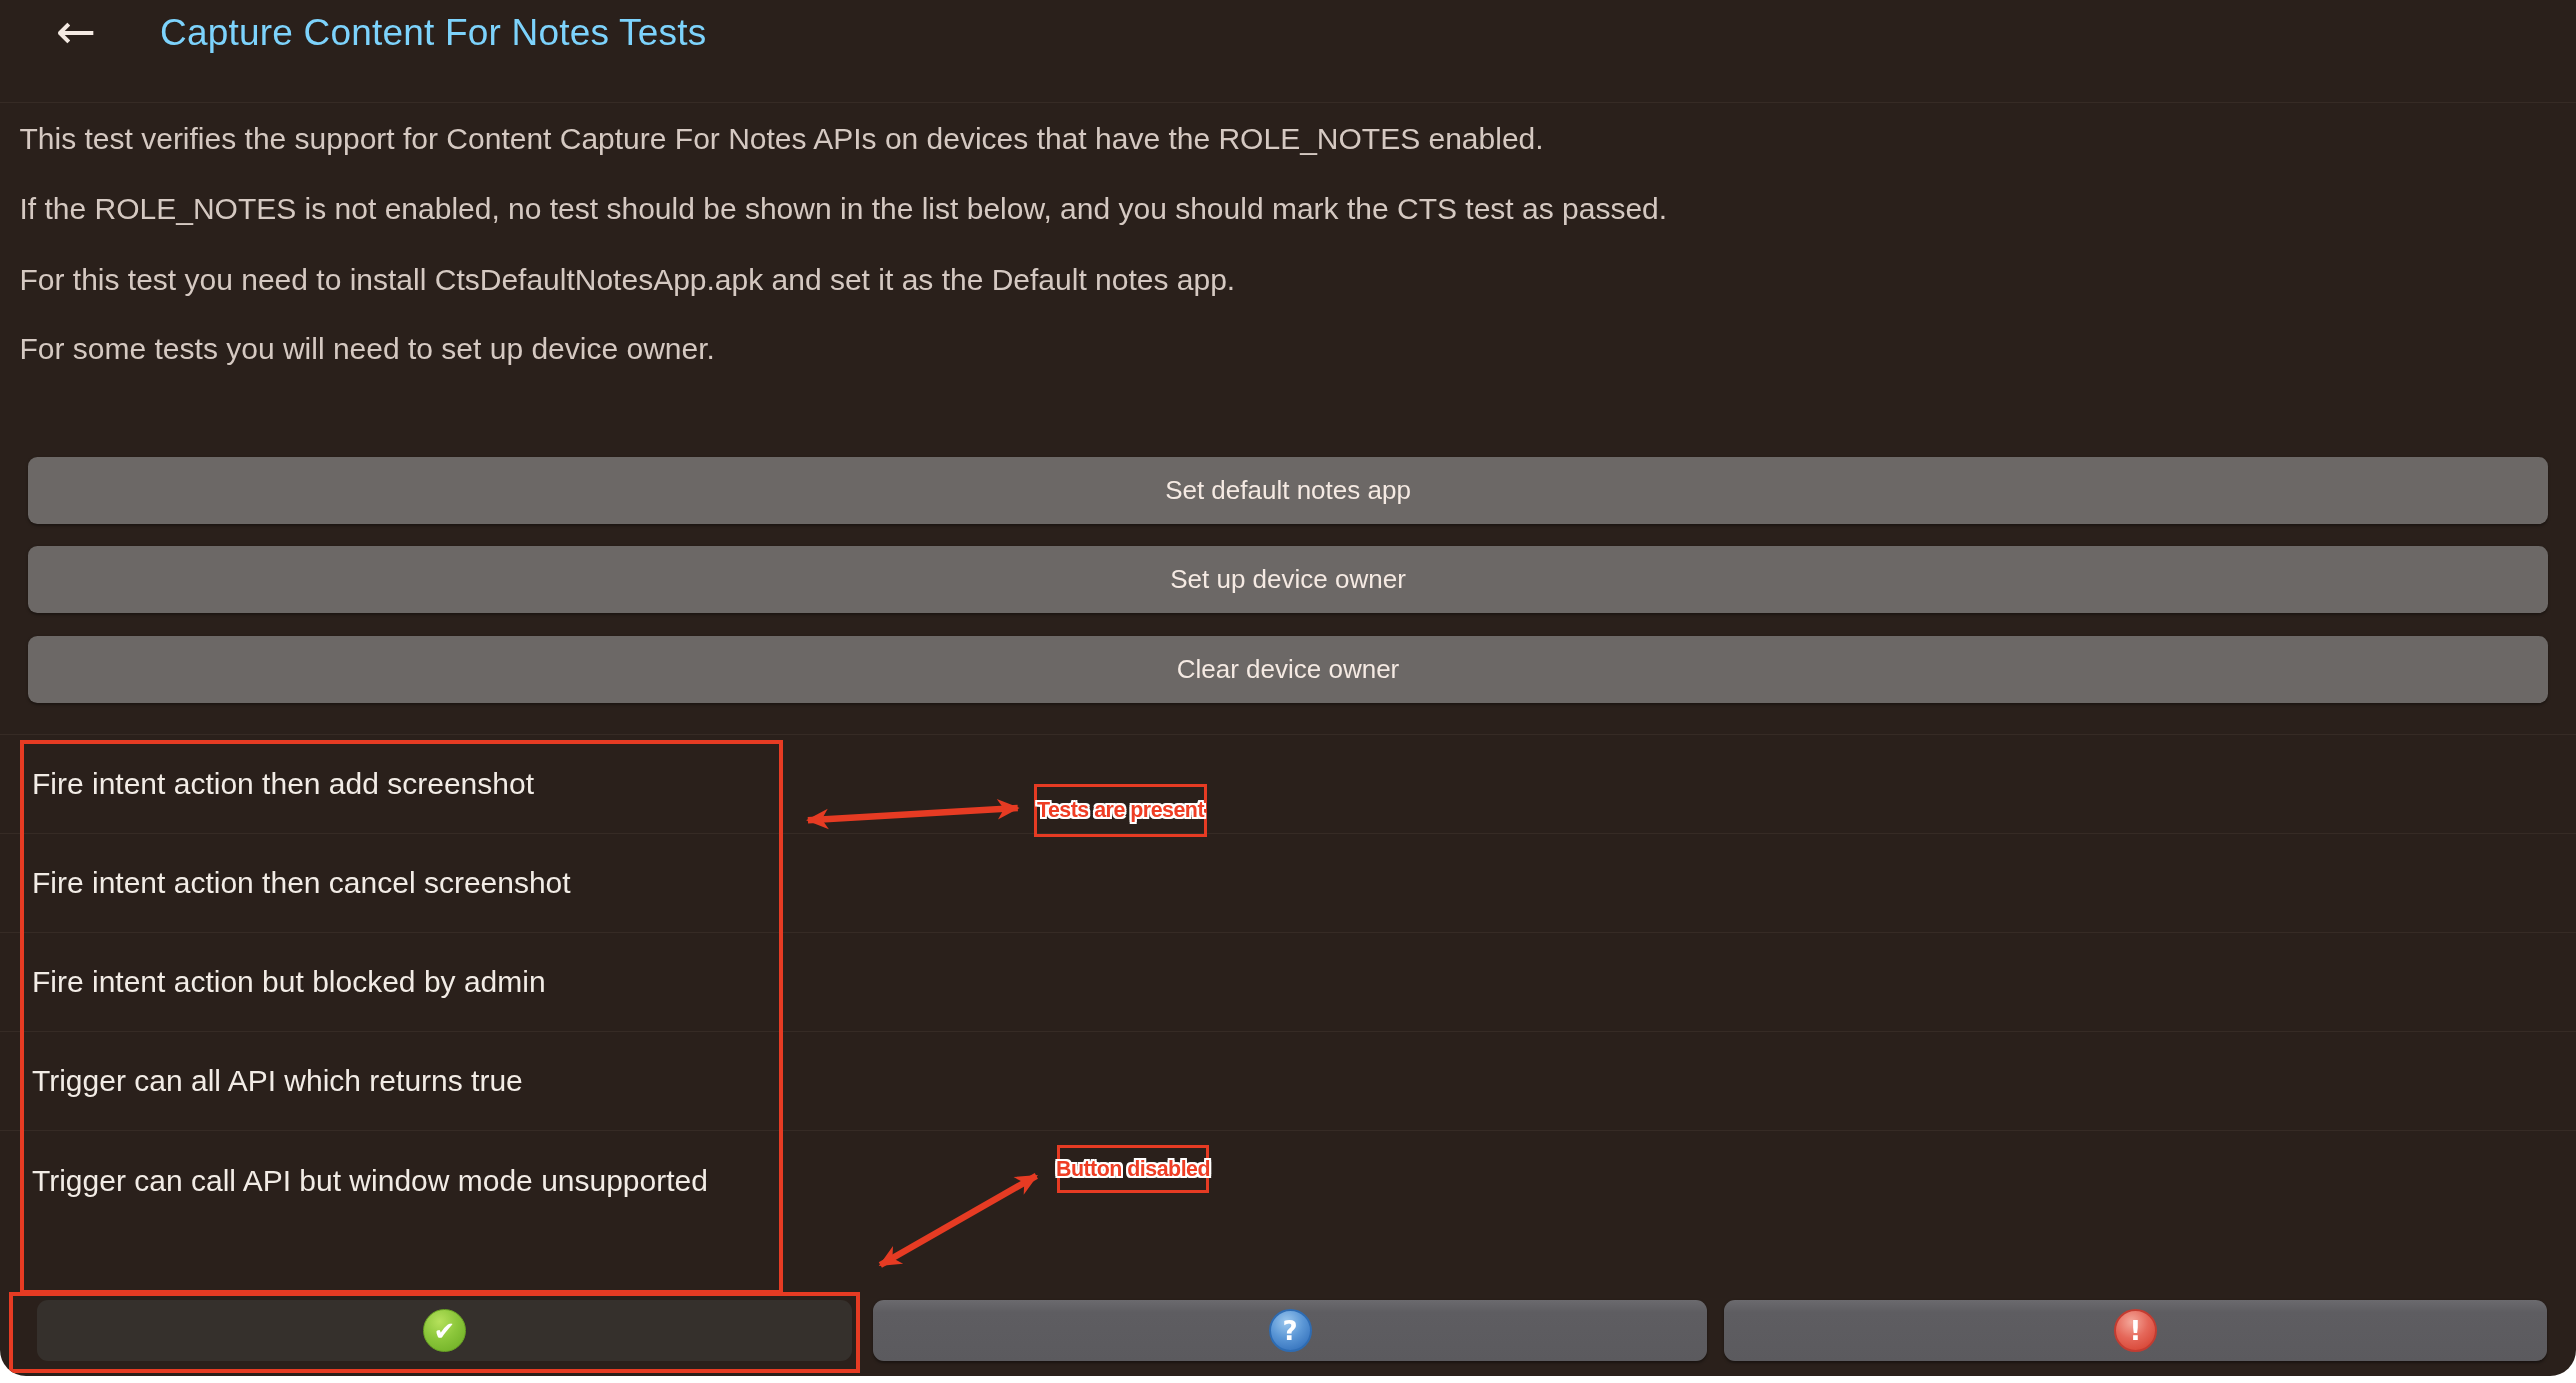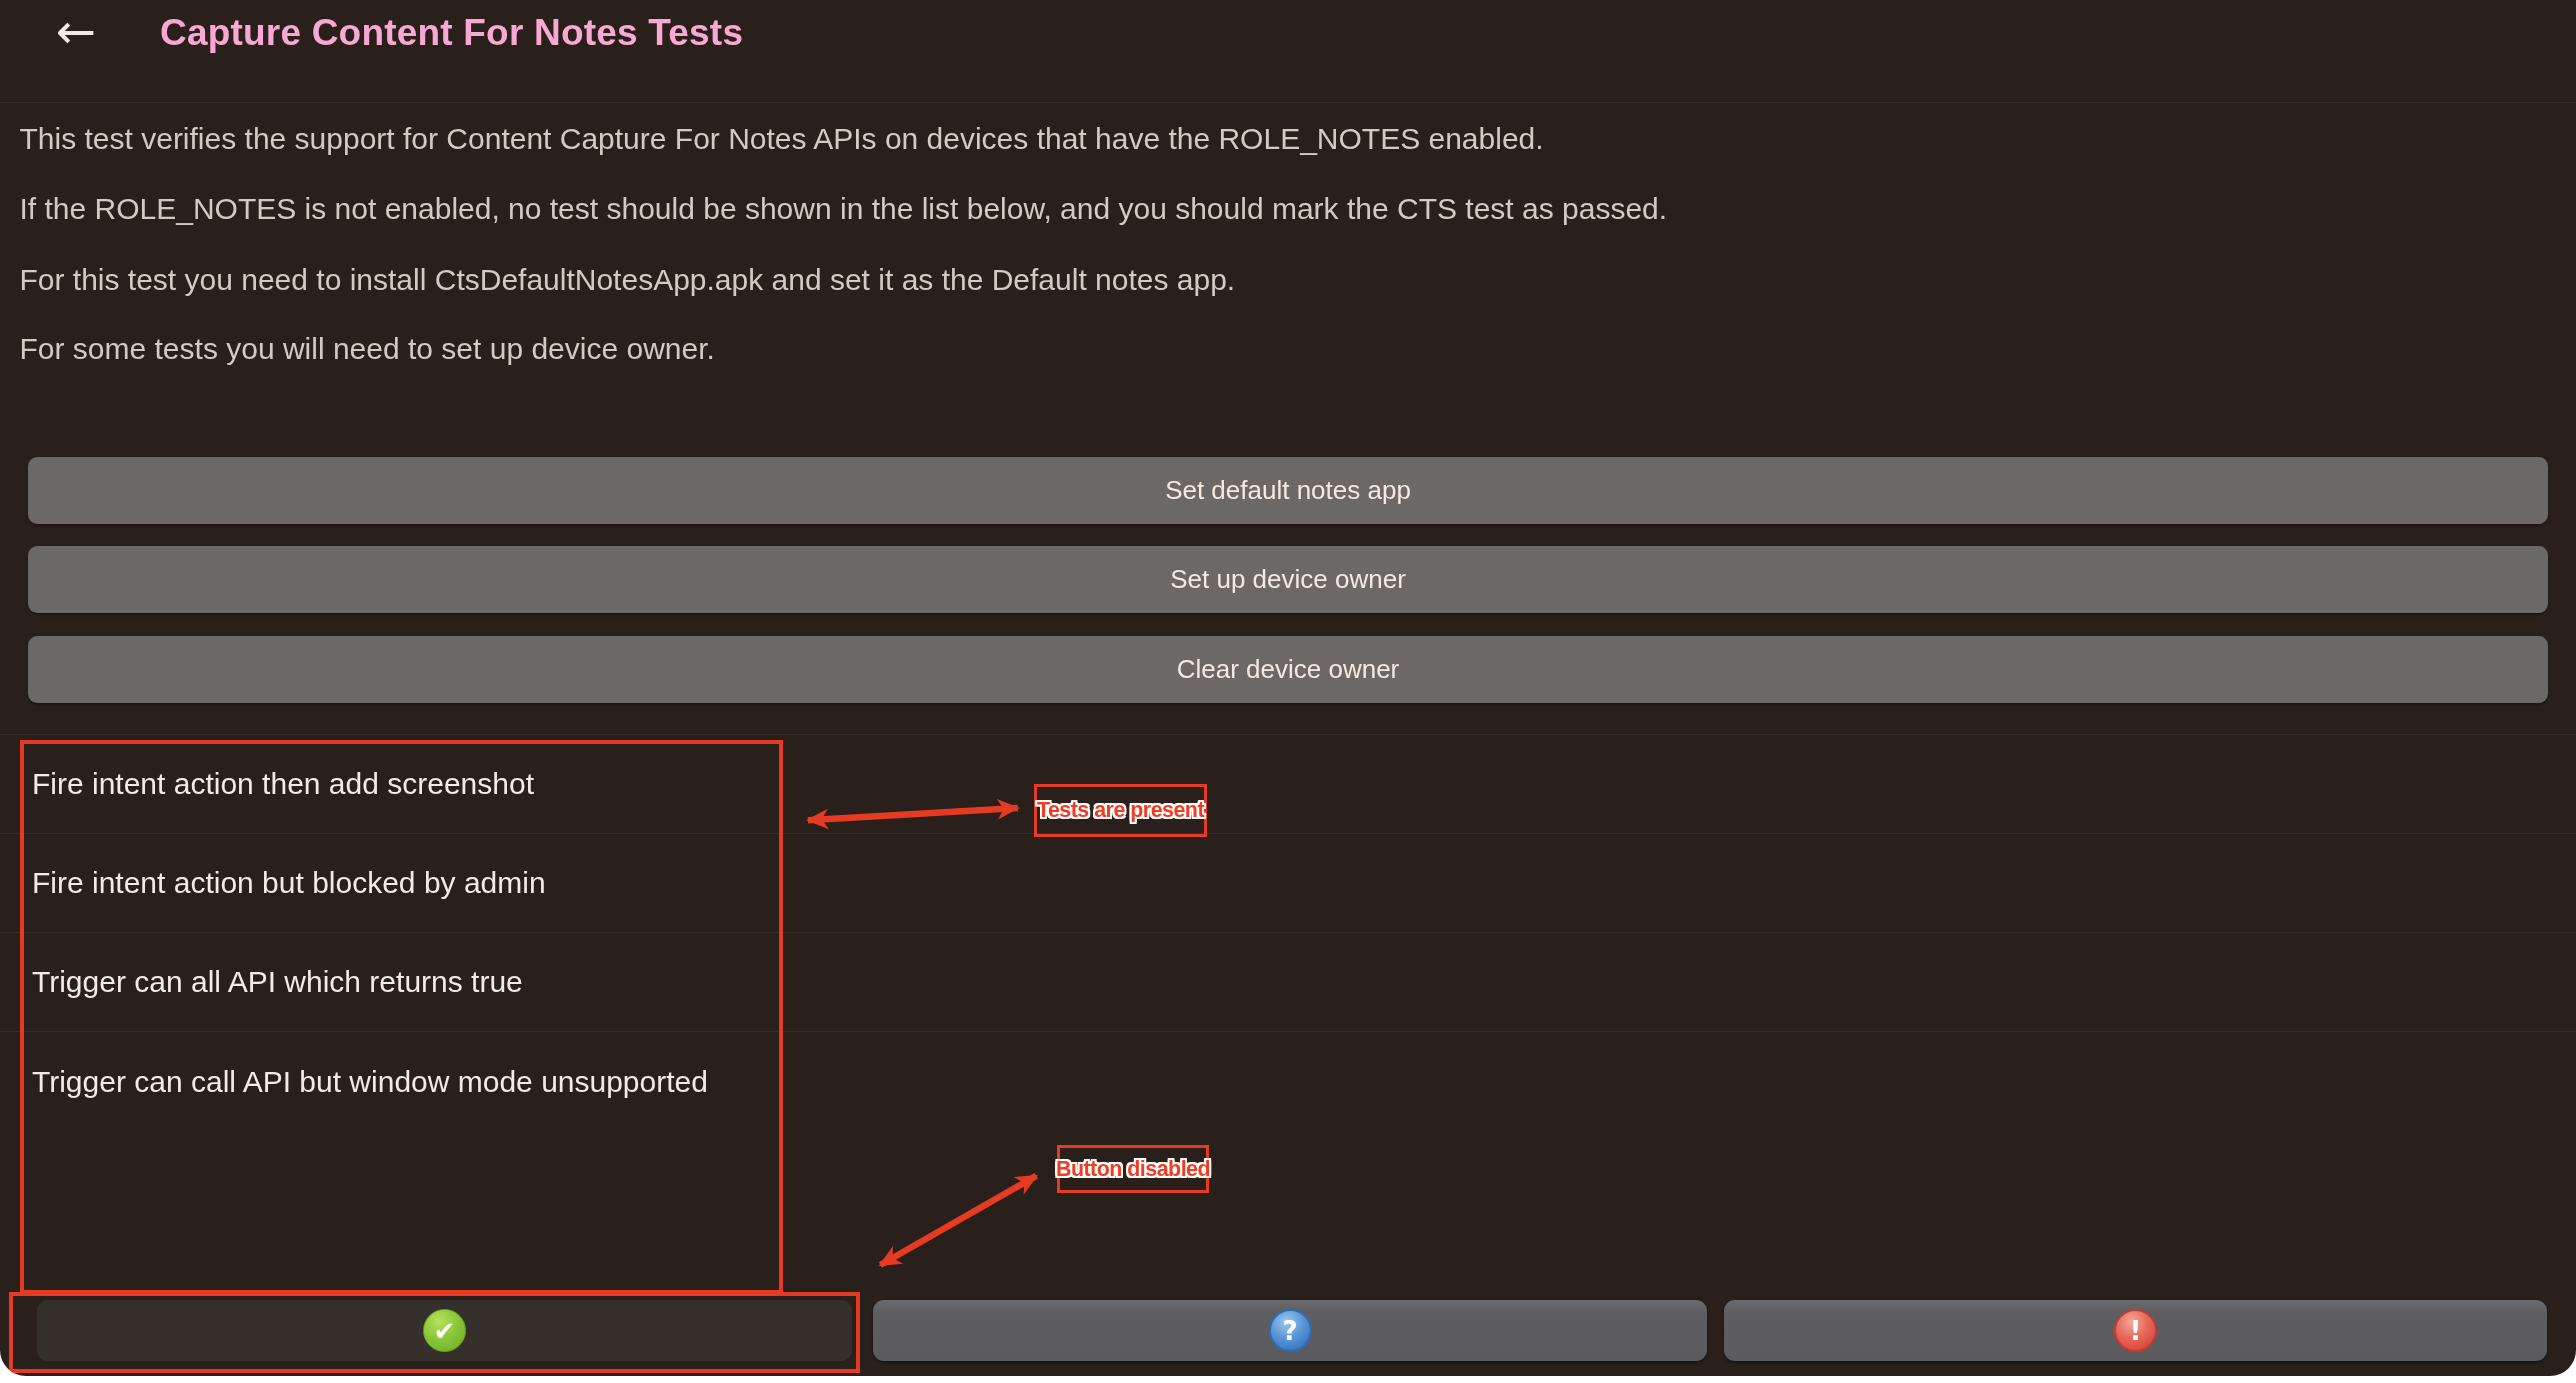--- a/index.html
+++ b/index.html
@@ -13,21 +13,21 @@
   }
   
   .header{position:absolute;left:0;top:0;width:100%;height:102px;border-bottom:1.9px solid #362b25;}
   .back-btn{
     position:absolute;left:48px;top:1.9px;width:56px;height:59px;
     color:#f4eae3;font-size:48px;line-height:59px;text-align:center;cursor:pointer;
     font-family:"DejaVu Sans",sans-serif;
   }
   .title{
     position:absolute;left:160px;top:11px;
-    color:#f9a8d4;font-size:37px;font-weight:700;letter-spacing:0.2px;line-height:43px;
+    color:#7dd3fc;font-size:37px;font-weight:400;letter-spacing:0.2px;line-height:43px;
   }
   
   .para{position:absolute;left:19.5px;color:#d5c9c2;font-size:30px;line-height:32px;white-space:nowrap;}
   .p0{top:123px}.p1{top:193px}.p2{top:264px}.p3{top:333px}.p4{top:404px}
   
   .setup-btn{
     position:absolute;left:28px;width:2520px;height:67px;border-radius:9.3px;
     background:#6c6866;color:#f5eae3;font-size:26px;font-weight:500;
     display:flex;align-items:center;justify-content:center;cursor:pointer;
     box-shadow:0 1.9px 2.8px rgba(0,0,0,.35);
@@ -89,20 +89,21 @@
   <div class="para p1">If the ROLE_NOTES is not enabled, no test should be shown in the list below, and you should mark the CTS test as passed.</div>
   <div class="para p2">For this test you need to install CtsDefaultNotesApp.apk and set it as the Default notes app.</div>
   <div class="para p3">For some tests you will need to set up device owner.</div>
 
   <div class="setup-btn sb0">Set default notes app</div>
   <div class="setup-btn sb1">Set up device owner</div>
   <div class="setup-btn sb2">Clear device owner</div>
 
   <div class="test-list">
     <div class="test-row">Fire intent action then add screenshot</div>
+    <div class="test-row">Fire intent action then cancel screenshot</div>
     <div class="test-row">Fire intent action but blocked by admin</div>
     <div class="test-row">Trigger can all API which returns true</div>
     <div class="test-row">Trigger can call API but window mode unsupported</div>
   </div>
 
   <div class="bottom-btn pass-btn" aria-disabled="true">
     <span class="badge badge-pass">✔</span>
   </div>
   <div class="bottom-btn bottom-gray info-btn">
     <span class="badge badge-info">?</span>

